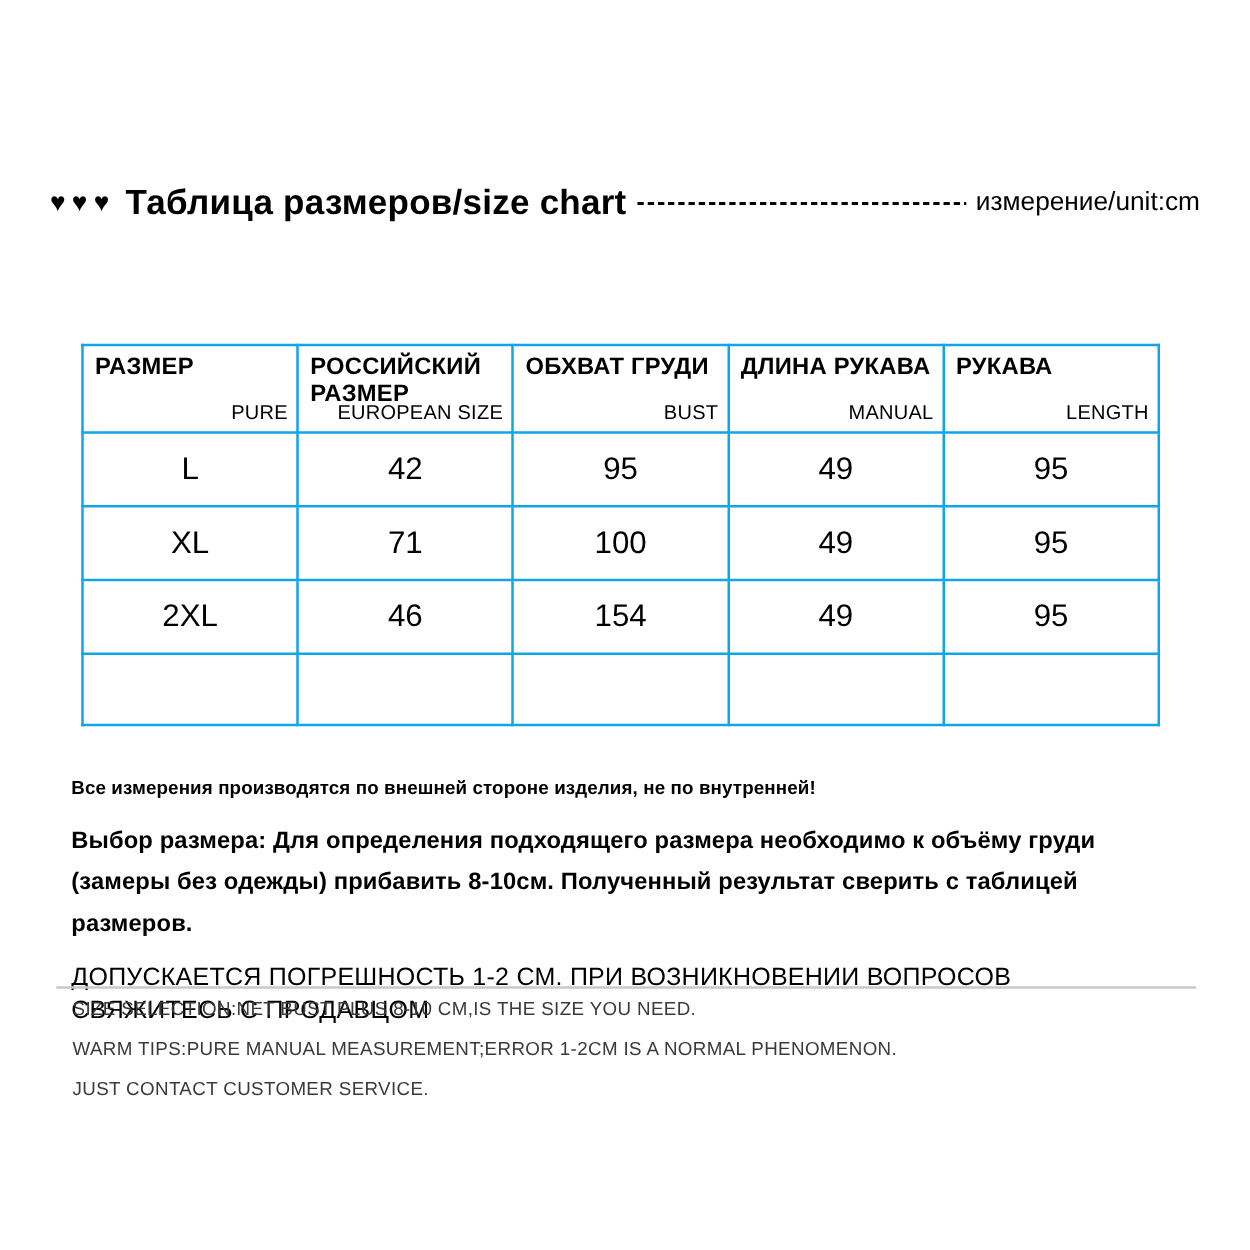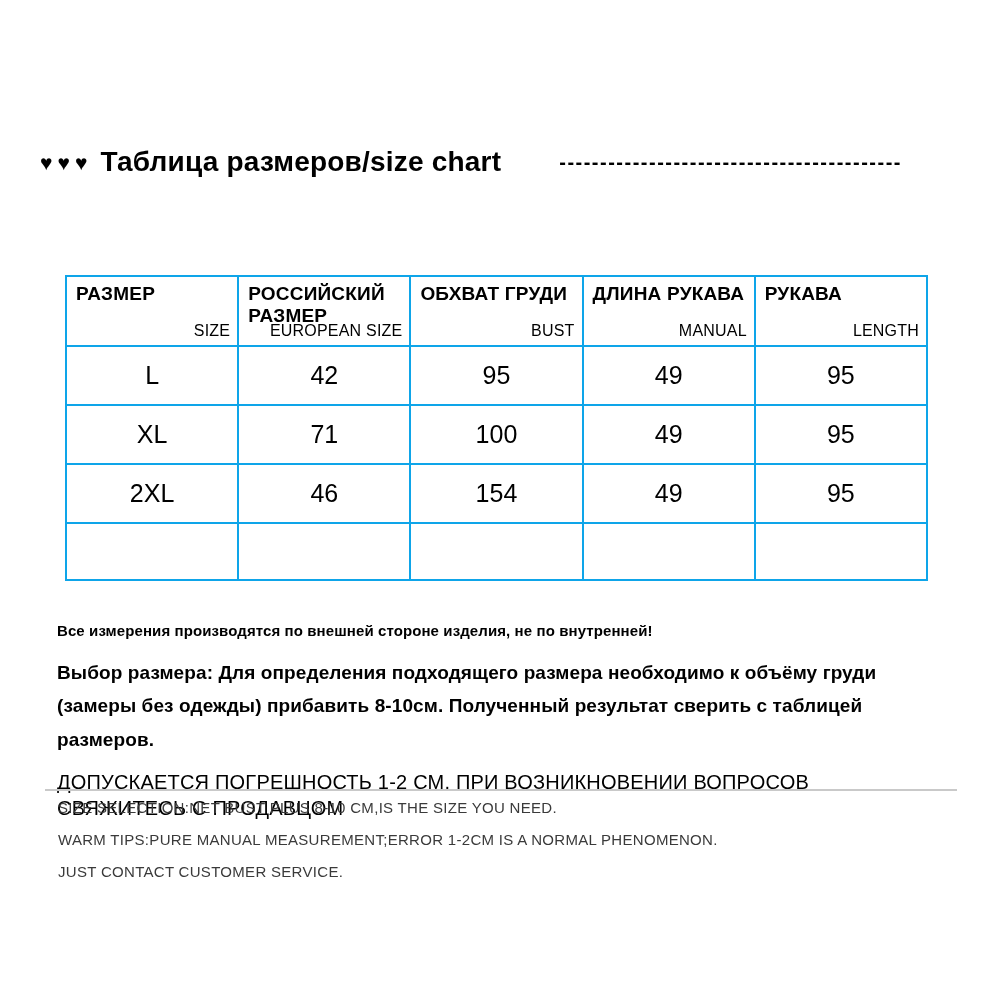--- a/index.html
+++ b/index.html
@@ -72,28 +72,29 @@
 </style>
 </head>
 <body>
 
 <div class="page">
 
   <div class="title-row">
     <span class="hearts">♥♥♥</span>
     <span class="title">Таблица размеров/size chart</span>
     <span class="dashes">------------------------------------------</span>
+    <span class="unit">измерение/unit:cm</span>
   </div>
 
   <table class="size-table">
     <thead>
       <tr>
         <th>
           <div class="th-ru">РАЗМЕР</div>
-          <div class="th-en">SIZE</div>
+          <div class="th-en">PURE</div>
         </th>
         <th>
           <div class="th-ru">РОССИЙСКИЙ РАЗМЕР</div>
           <div class="th-en">EUROPEAN SIZE</div>
         </th>
         <th>
           <div class="th-ru">ОБХВАТ ГРУДИ</div>
           <div class="th-en">BUST</div>
         </th>
         <th>

